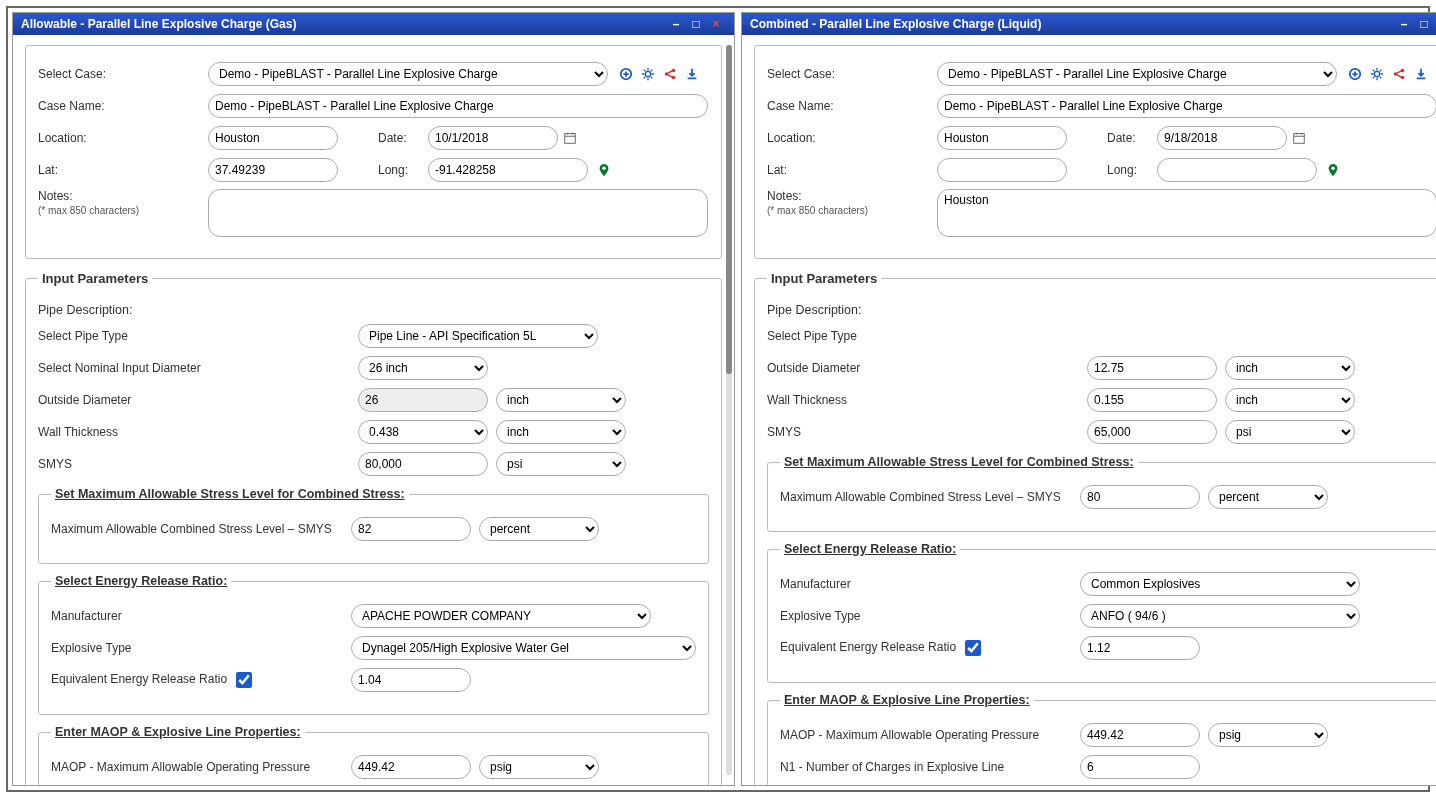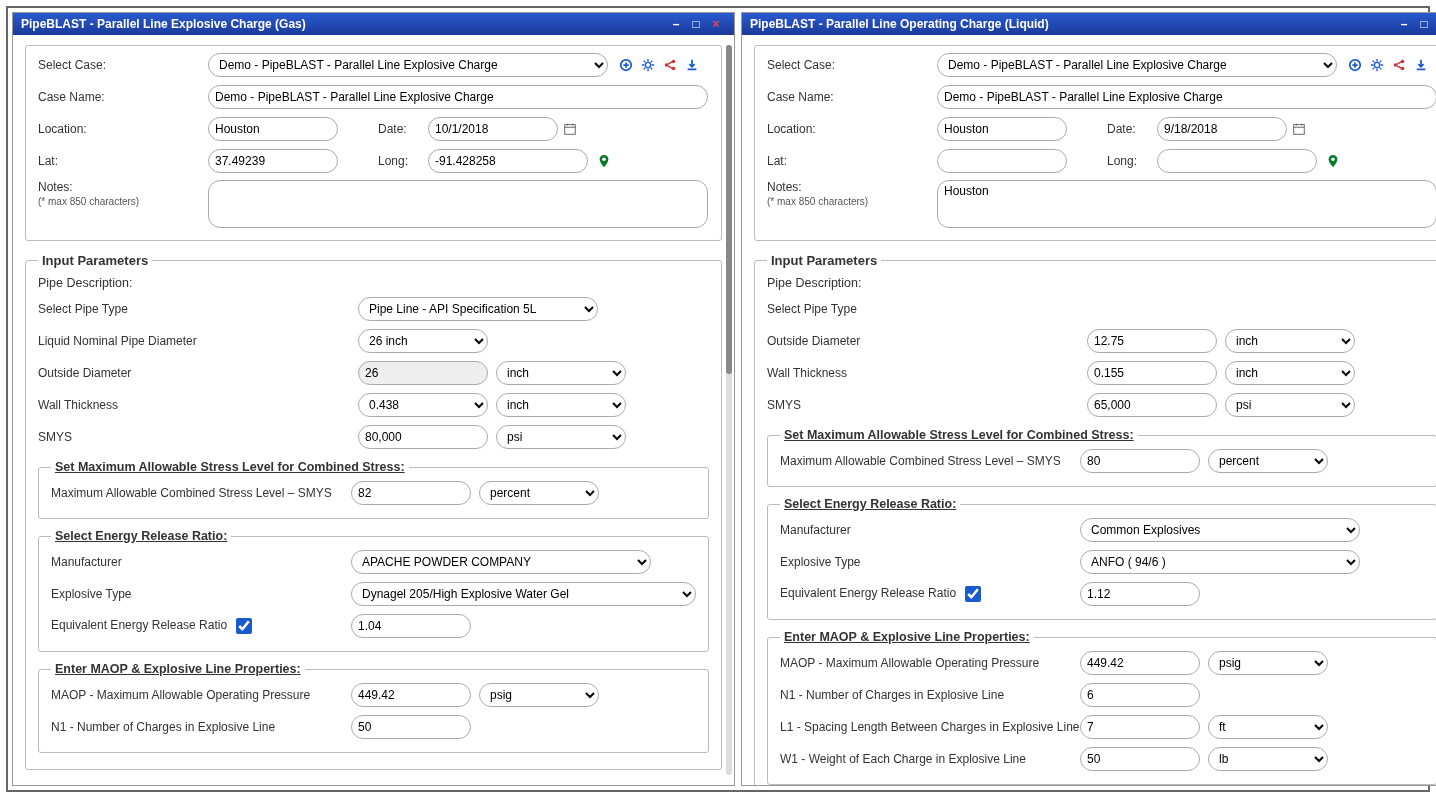--- a/index.html
+++ b/index.html
@@ -7,21 +7,21 @@
 .container { display: flex; gap: 6px; border: 2px solid #666; padding: 4px; }
 .panel { flex: 1; display: flex; flex-direction: column; border: 1px solid #999; background: #fff; }
 .titlebar { background: linear-gradient(#2a5bd0, #1a3a9a); color: #fff; padding: 4px 8px; display: flex; align-items: center; font-weight: bold; font-size: 12px; }
 .titlebar .spacer { flex: 1; }
 .titlebar .winbtn { width: 20px; text-align: center; cursor: pointer; font-weight: bold; }
 .titlebar .close { color: #e44; }
 .body { padding: 10px 12px; overflow-y: auto; position: relative; height: 750px; }
 .scrollbar { position: absolute; right: 2px; top: 10px; bottom: 10px; width: 6px; background: #ddd; border-radius: 3px; }
 .scrollthumb { position: absolute; left: 0; right: 0; background: #888; border-radius: 3px; }
 
-fieldset { border: 1px solid #bbb; border-radius: 3px; padding: 6px 12px; margin-bottom: 12px; }
+fieldset { border: 1px solid #bbb; border-radius: 3px; padding: 15px 12px; margin-bottom: 12px; }
 legend { font-weight: bold; font-size: 13px; padding: 0 4px; }
 fieldset.inner { margin-bottom: 10px; }
 fieldset.inner legend { font-size: 12.5px; text-decoration: underline; }
 
 .row { display: flex; align-items: center; margin-bottom: 6px; min-height: 26px; }
 .label { width: 170px; font-size: 12px; }
 .label-wide { width: 300px; font-size: 12px; }
 .label-pipe { width: 320px; font-size: 12px; }
 .sublabel { font-size: 10px; color: #555; }
 
@@ -47,21 +47,21 @@
 
 .checkbox { width: 16px; height: 16px; accent-color: #1a5ad0; }
 </style>
 </head>
 <body>
 
 <div class="container">
 
 <div class="panel">
   <div class="titlebar">
-    <span>PipeBLAST - Parallel Line Explosive Charge (Gas)</span>
+    <span>Allowable - Parallel Line Explosive Charge (Gas)</span>
     <span class="spacer"></span>
     <span class="winbtn">–</span>
     <span class="winbtn">□</span>
     <span class="winbtn close">×</span>
   </div>
   <div class="body">
 
     <fieldset>
       <div class="row">
         <div class="label">Select Case:</div>
@@ -134,21 +134,21 @@
     </fieldset>
 
     <fieldset>
       <legend>Input Parameters</legend>
       <div class="subhead">Pipe Description:</div>
       <div class="row">
         <div class="label-pipe">Select Pipe Type</div>
         <select style="width:240px"><option>Pipe Line - API Specification 5L</option></select>
       </div>
       <div class="row">
-        <div class="label-pipe">Liquid Nominal Pipe Diameter</div>
+        <div class="label-pipe">Select Nominal Input Diameter</div>
         <select class="w130"><option>26 inch</option></select>
       </div>
       <div class="row">
         <div class="label-pipe">Outside Diameter</div>
         <input class="w130" type="text" readonly="" value="26" style="">
         <span style="width:8px"></span>
         <select class="w130"><option>inch</option></select>
       </div>
       <div class="row">
         <div class="label-pipe">Wall Thickness</div>
@@ -209,21 +209,21 @@
     </fieldset>
 
     <div class="scrollbar">
           <div class="scrollthumb" style="top:0;height:45%"></div>
         </div>
   </div>
 </div>
 
 <div class="panel">
   <div class="titlebar">
-    <span>PipeBLAST - Parallel Line Operating Charge (Liquid)</span>
+    <span>Combined - Parallel Line Explosive Charge (Liquid)</span>
     <span class="spacer"></span>
     <span class="winbtn">–</span>
     <span class="winbtn">□</span>
     <span class="winbtn close">×</span>
   </div>
   <div class="body">
 
     <fieldset>
       <div class="row">
         <div class="label">Select Case:</div>

